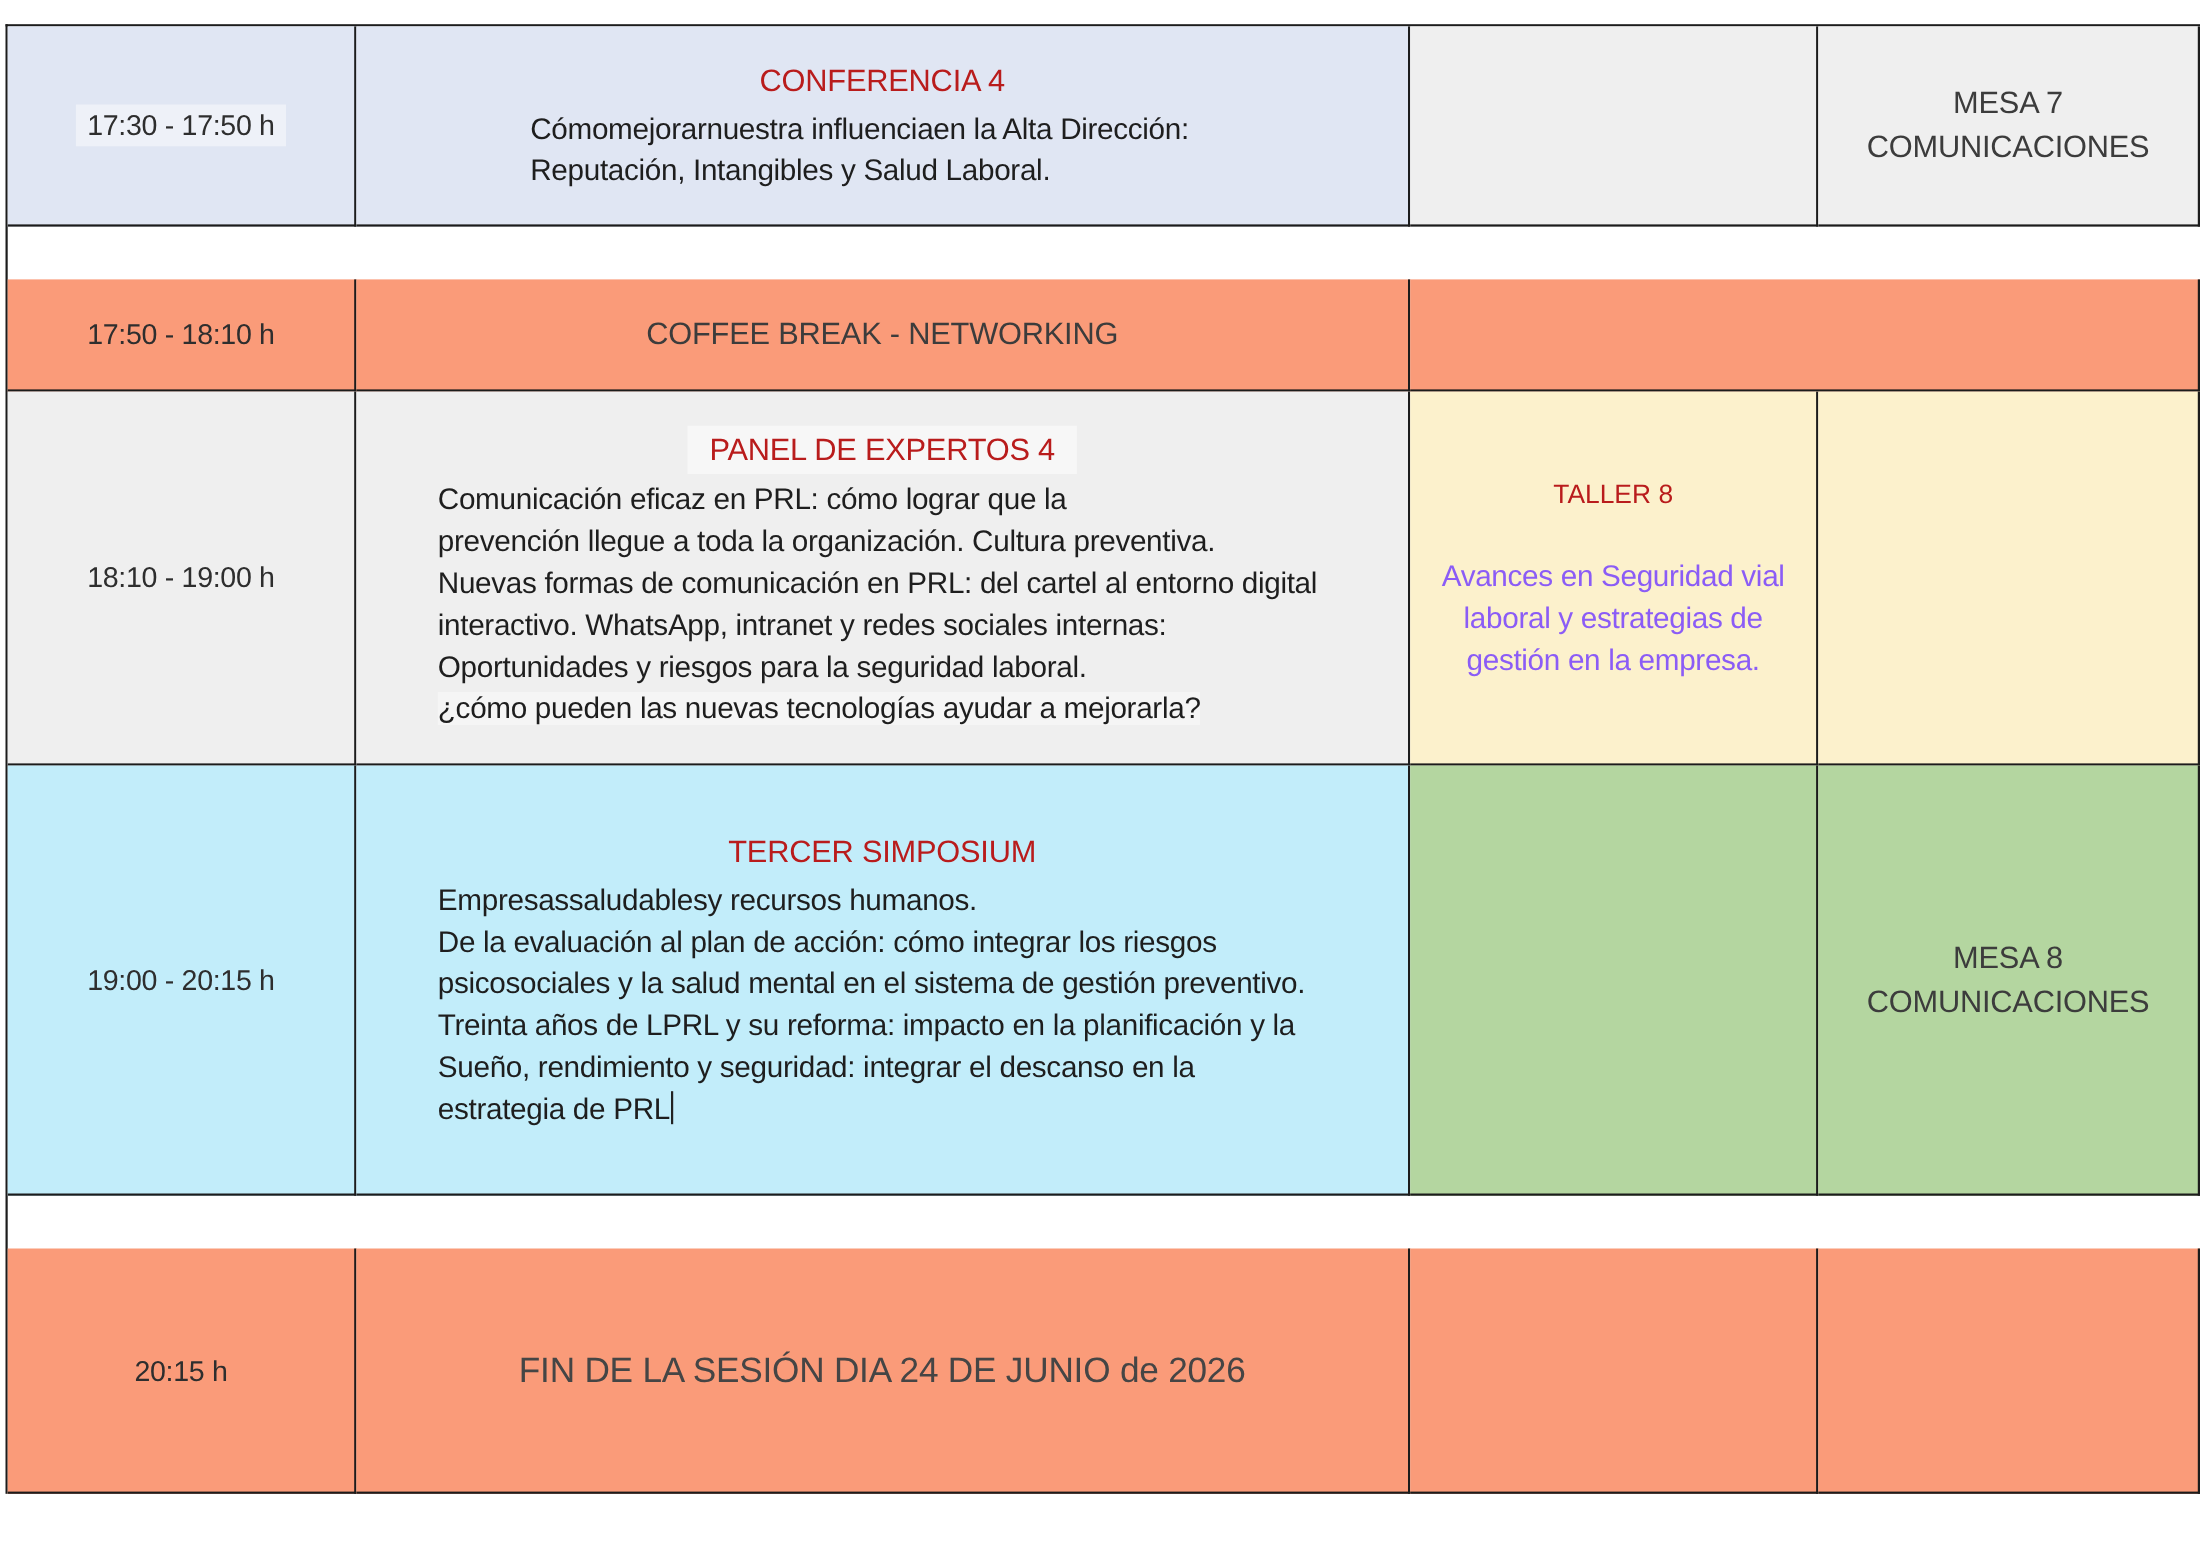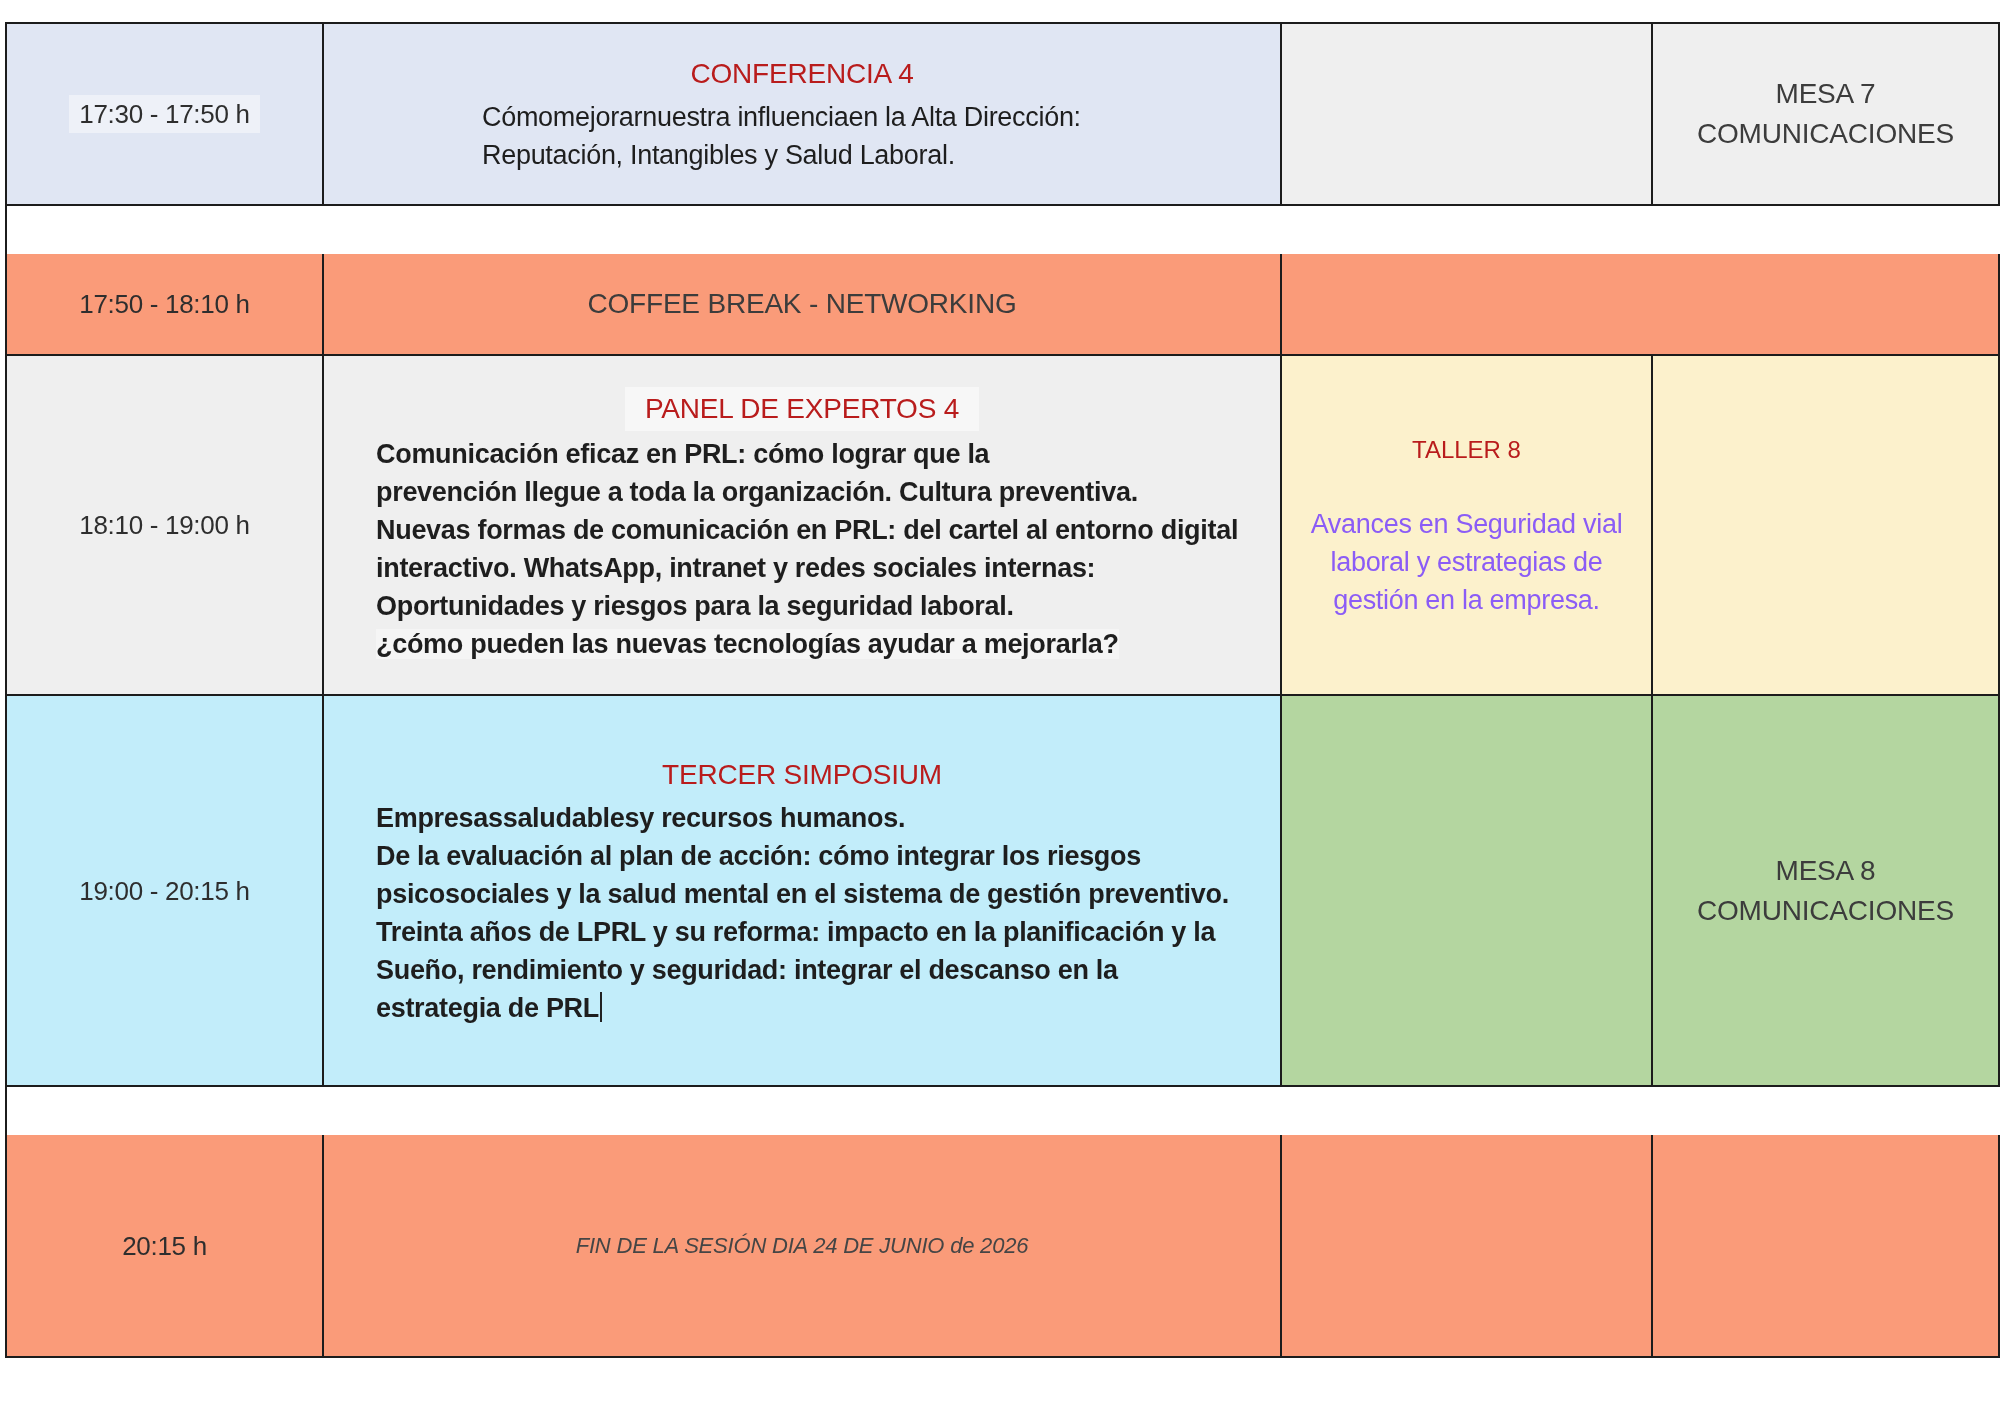--- a/index.html
+++ b/index.html
@@ -75,46 +75,45 @@
   }
   .title-row { text-align: center; }
 
   .line {
     font-size: 27px;
     line-height: 38px;
     color: #1e1e1e;
     white-space: nowrap;
     letter-spacing: -0.3px;
   }
-  .indent-sm { padding-left: 52px; padding-right: 14px; font-weight: bold; }
+  .indent-sm { padding-left: 74px; padding-right: 14px; }
   .indent-lg { padding-left: 158px; padding-right: 14px; }
   .band { background: rgba(255,255,255,0.4); }
 
   .big-label {
     font-size: 28px;
     line-height: 40px;
     color: #3c3c3c;
     text-align: center;
     white-space: pre-line;
     letter-spacing: -0.2px;
   }
   .coffee-label {
     font-size: 28px;
     color: #3c3c3c;
     text-align: center;
     white-space: nowrap;
     letter-spacing: -0.2px;
   }
   .fin-label {
-    font-size: 22px;
+    font-size: 32px;
     color: #454545;
     text-align: center;
     white-space: nowrap;
     letter-spacing: -0.2px;
-    font-style: italic;
   }
   .taller-title {
     font-size: 24px;
     line-height: 38px;
     color: #b91c1c;
     text-align: right;
     white-space: nowrap;
   }
   .taller-body {
     margin-top: 36px;

